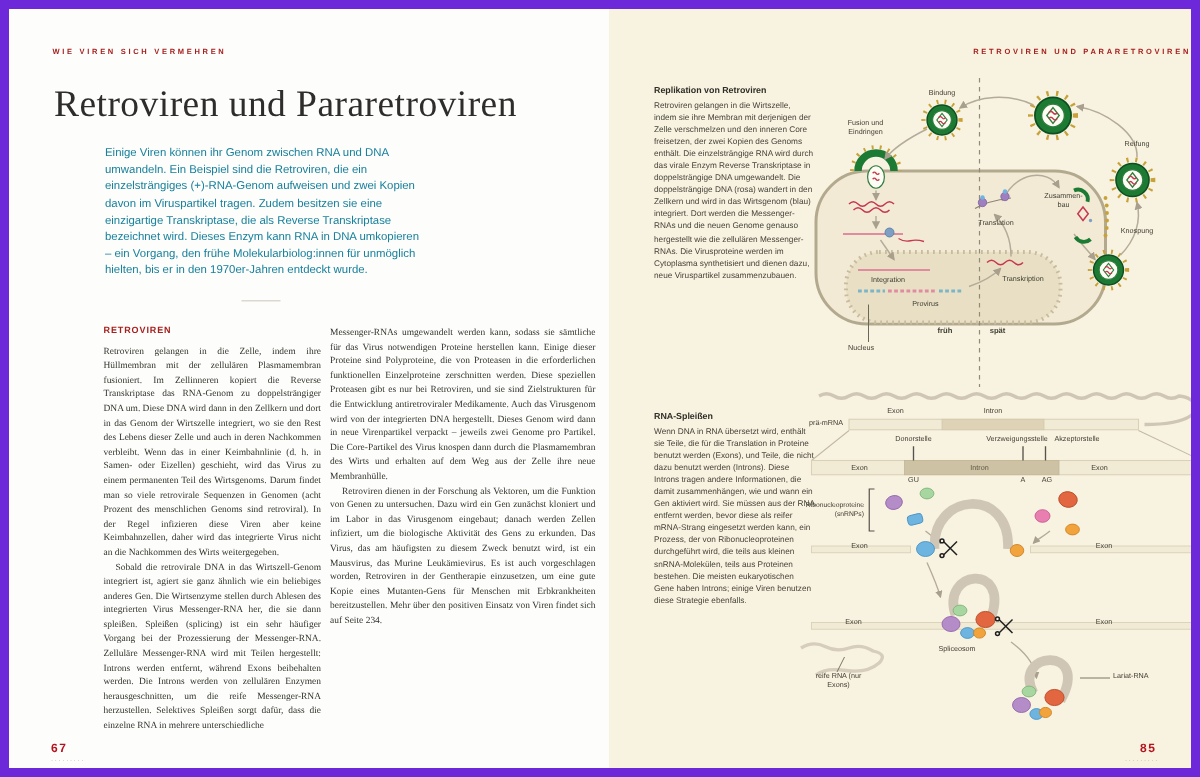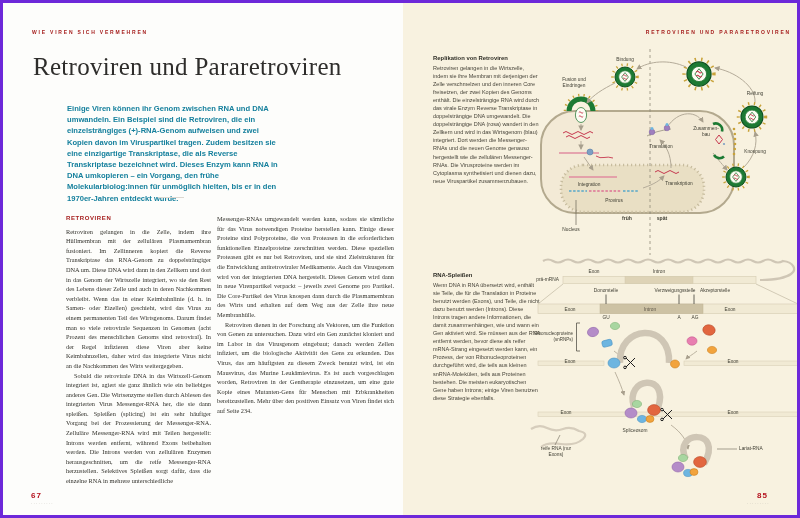--- a/index.html
+++ b/index.html
@@ -1,21 +1,21 @@
 <!DOCTYPE html>
 <html><head>
 <meta charset="utf-8">
 <style>
   html,body{margin:0;padding:0;background:#e9e7e2;}
-  .spread{position:relative;width:800px;height:518px;background:#fdfdfb;border:3px solid #6d28d9;box-sizing:border-box;overflow:hidden;font-family:"Liberation Sans",sans-serif;padding-left:20px;}
+  .spread{position:relative;width:800px;height:518px;background:#fdfdfb;border:6px solid #6d28d9;box-sizing:border-box;overflow:hidden;font-family:"Liberation Sans",sans-serif;padding-left:20px;}
   .page-left{position:absolute;left:0;top:0;width:400px;height:518px;background:#fdfdfb;}
   .page-right{position:absolute;left:400px;top:0;width:420px;height:518px;background:#f8f2e0;}
   .runhead{position:absolute;font-size:5px;font-weight:bold;letter-spacing:1.8px;color:#a6201f;}
   .title{position:absolute;left:30px;top:50px;font-family:"Liberation Serif",serif;font-size:25px;color:#2e2d2b;letter-spacing:0.3px;}
-  .intro{position:absolute;left:64px;top:100px;width:213px;font-size:7.6px;line-height:11.2px;font-weight:bold;color:#16809d;}
+  .intro{position:absolute;left:64px;top:90px;width:213px;font-size:7.6px;line-height:11.2px;font-weight:normal;color:#16809d;}
   .introrule{position:absolute;left:155px;top:194px;width:26px;height:1px;background:#ddd8d0;}
   .col{position:absolute;top:211px;font-family:"Liberation Serif",serif;font-size:6.3px;line-height:9.6px;color:#33322c;text-align:justify;}
   #col1{left:63px;width:145px;}
   #col2{left:214px;width:177px;}
   .sechead{font-family:"Liberation Sans",sans-serif;font-size:6px;font-weight:bold;letter-spacing:0.6px;color:#a6201f;margin:0 0 3px 0;}
   .col p{margin:0;}
   .col p.ind{text-indent:8px;}
   .folio{position:absolute;font-size:8px;font-weight:bold;color:#b5121e;letter-spacing:1px;}
   .folio-micro{position:absolute;font-size:4px;color:#b3aea3;letter-spacing:1.2px;}
   .sidebar{position:absolute;left:30px;width:107px;color:#47443a;}

